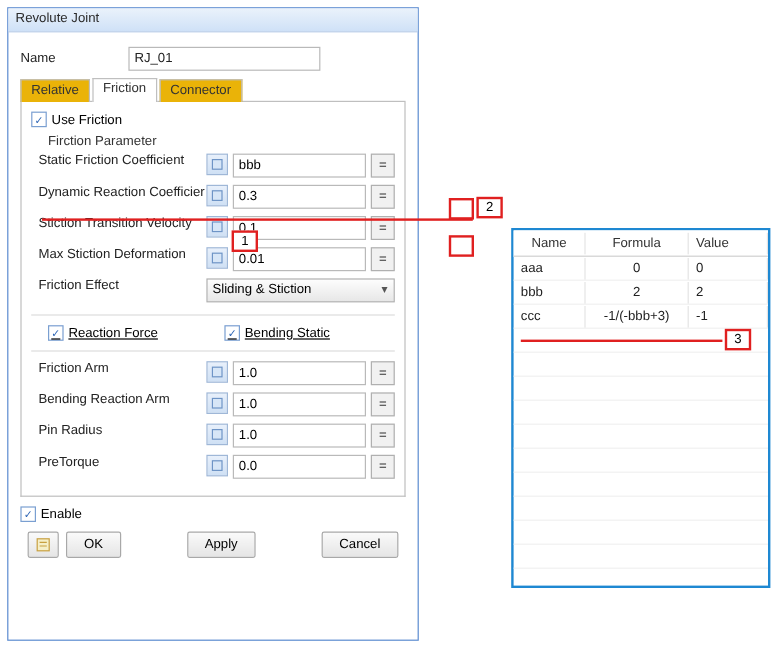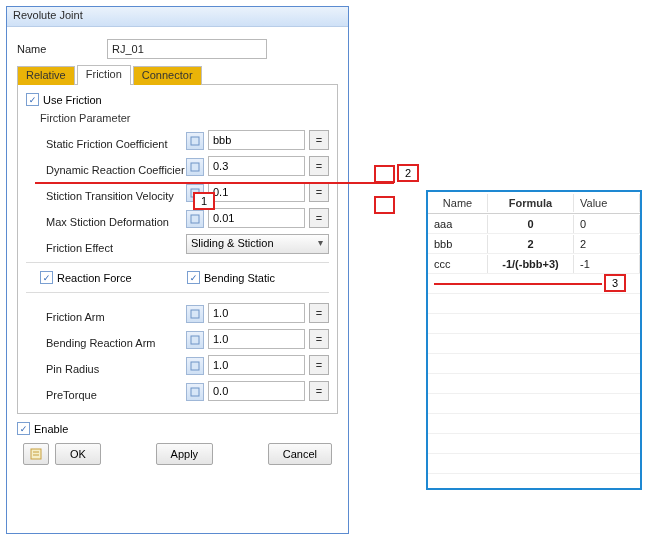--- a/index.html
+++ b/index.html
@@ -31,21 +31,21 @@
   }
   .tab.active { background: #fff; top: 0; height: 20px; }
 
   .panel { border: 1px solid #bfbfbf; border-top: none; padding: 8px; }
 
   .chk { width: 13px; height: 13px; border: 1px solid #7a9fd1; background: #fff; display: inline-flex; align-items:center; justify-content:center; margin-right:4px; color:#2d65b5; font-size:9px; }
   .chk::after { content: "✓"; font-size:9px; }
 
   .section-title { color: #333; margin: 6px 0 4px 14px; }
 
-  .grid-row { display:flex; align-items:flex-end; margin:4px 0 4px 20px; height:22px; }
+  .grid-row { display:flex; align-items:flex-start; margin:4px 0 4px 6px; height:22px; }
   .glbl { width: 140px; color:#222; }
   .pbtn {
     width: 18px; height: 18px; border:1px solid #9fb7d7;
     background: linear-gradient(#e8f0fb,#cfe0f4); margin-right:4px;
     display:inline-flex; align-items:center; justify-content:center;
   }
   .pbtn svg { display:block; }
   .pin { flex:1; height:20px; border:1px solid #b9b9b9; padding:2px 4px; min-width:0; }
   .eqbtn {
     width: 20px; height:20px; border:1px solid #b0b0b0; background:#f1f1f1;
@@ -84,21 +84,21 @@
 
   
   .popup {
     position:absolute; left:426px; top:190px; width:216px; height:300px;
     border:2px solid #1e88d2; background:#fff;
   }
   .thdr { display:flex; background:#fff; border-bottom:1px solid #d0d0d0; height:22px; align-items:center; }
   .th, .td { padding:3px 6px; border-right:1px solid #e4e4e4; }
   .th { color:#333; text-align:center; }
   .th.n, .td.n { width:60px; }
-  .th.f, .td.f { width:86px; text-align:center;font-weight:bold; }
+  .th.f, .td.f { width:86px; text-align:center; }
   .th.v, .td.v { flex:1; text-align:left; }
   .trow { display:flex; height:20px; align-items:center; border-bottom:1px solid #f0f0f0; }
   .td { color:#222; }
 </style>
 </head>
 <body>
 
 <div class="dialog">
   <div class="titlebar">Revolute Joint</div>
 
@@ -168,21 +168,21 @@
         <span class="eqbtn"></span>
       </div>
 
       <div class="grid-row">
         <span class="glbl">Friction Effect</span>
         <div class="sel">Sliding &amp; Stiction</div>
       </div>
 
       <hr class="sep">
 
-      <div style="display:flex;align-items:center;margin:4px 0 4px 14px;">
+      <div style="display:flex;align-items:center;margin:4px 0 4px 14px;text-decoration:underline;">
         <span class="chk"></span>
         <span style="width:130px">Reaction Force</span>
         <span class="chk"></span>
         <span>Bending Static</span>
       </div>
 
       <hr class="sep">
 
       <div class="grid-row">
         <span class="glbl">Friction Arm</span>

